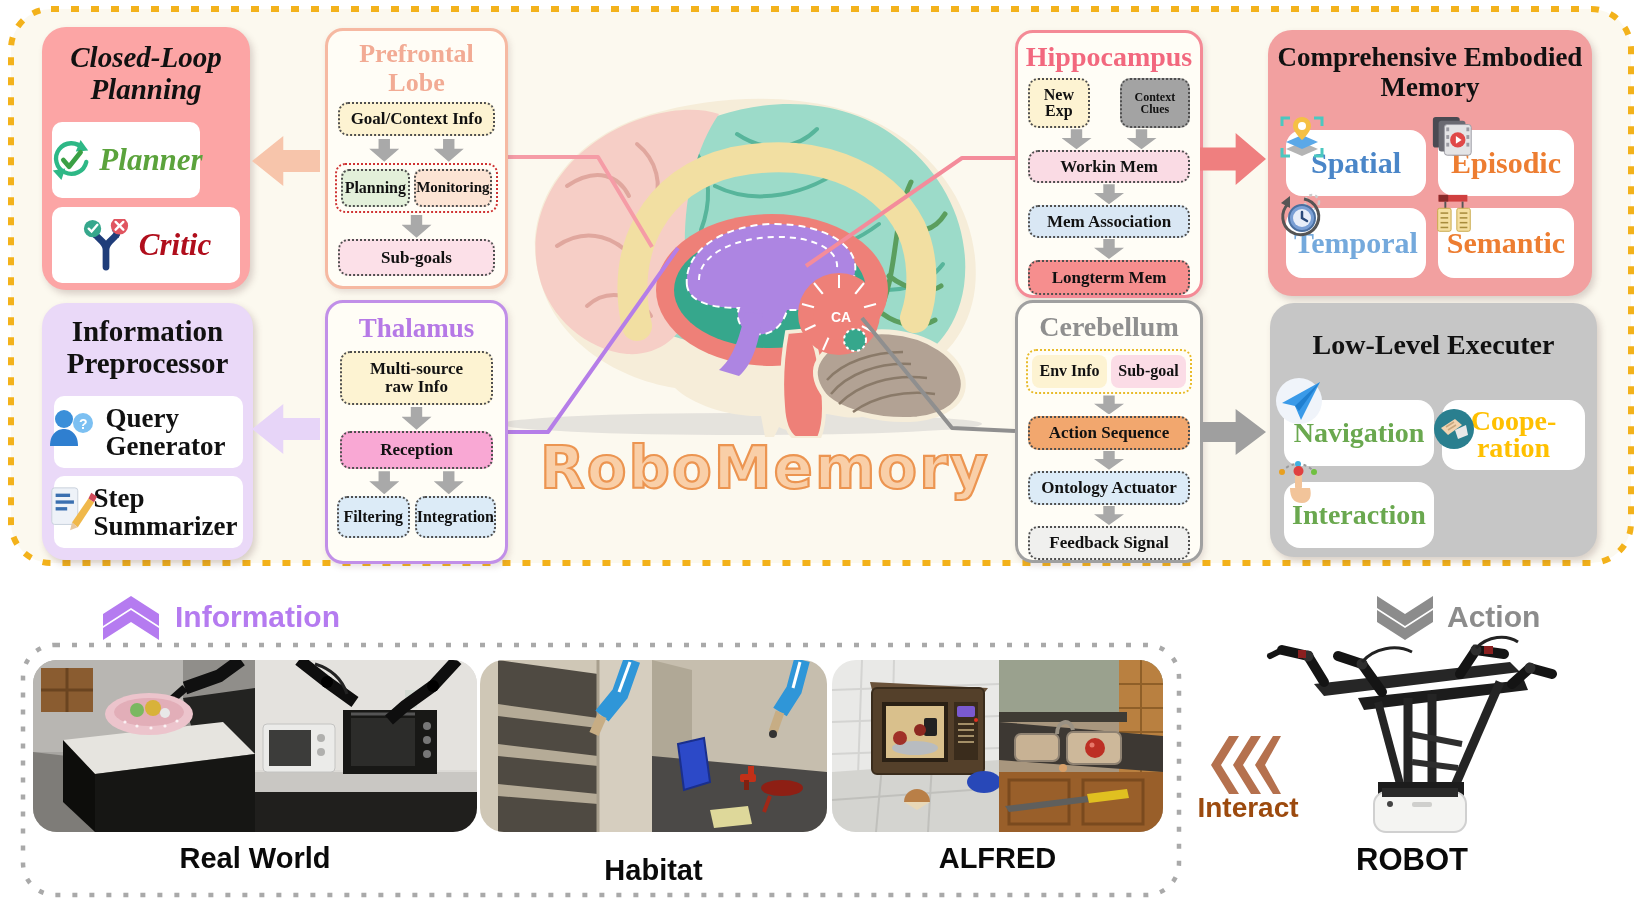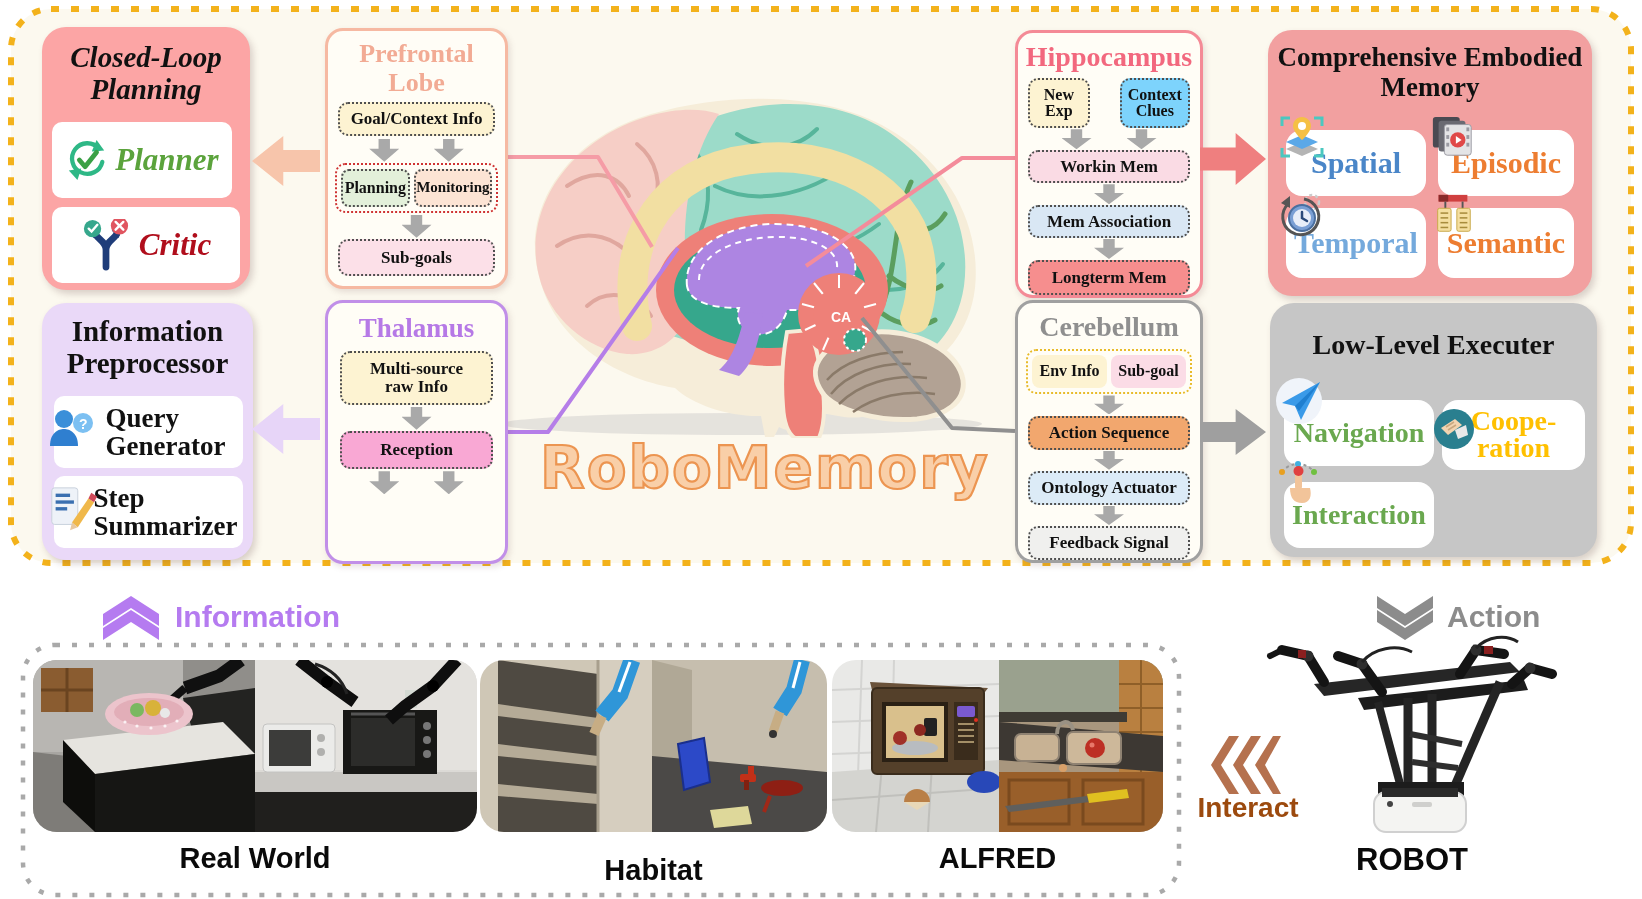--- a/index.html
+++ b/index.html
@@ -111,21 +111,21 @@
     <polyline points="1015,158 962,158 806,266" fill="none" stroke="#f48c9b" stroke-width="4" stroke-linejoin="round"></polyline>
     <polyline points="502,432 548,432 678,248" fill="none" stroke="#b57ee8" stroke-width="4" stroke-linejoin="round"></polyline>
     <polyline points="1015,431 952,428 862,318" fill="none" stroke="#8f8f8f" stroke-width="4" stroke-linejoin="round"></polyline>
   </svg>
 
   <div class="logo abs" style="left:540px;top:434px;width:380px;text-align:center;">RoboMemory</div>
 
   <div class="panel" style="left:42px;top:27px;width:208px;height:263px;background:#fca5a5;font-style:italic;">
     <div class="panel-title serif pre" style="padding-top:14px;font-size:29px;color:#111;">Closed-Loop
 Planning</div>
-    <div class="card" style="left:10px;top:95px;width:180px;height:76px;">
+    <div class="card" style="left:10px;top:95px;width:148px;height:76px;">
       <span class="icon" style="margin-right:6px;display:flex;">
         <svg width="44" height="44" viewBox="0 0 46 46">
           <path d="M35.5,11 A16,16 0 1 0 39,25" stroke="#2eb886" stroke-width="4.5" fill="none" stroke-linecap="round"></path>
           <polygon points="33,2 41,13 28,14" fill="#2eb886"></polygon>
           <polygon points="13,44 4,34 17,32" fill="#2eb886"></polygon>
           <path d="M15,23 L21,30 L33,15" stroke="#3aa045" stroke-width="5" fill="none" stroke-linecap="round" stroke-linejoin="round"></path>
         </svg>
       </span>
       <span class="serif" style="font-size:31px;color:#5ba33c;">Planner</span>
     </div>
@@ -200,28 +200,32 @@
     <div class="chip pre" style="margin:8px 12px 0;height:50px;background:#fdf3d2;">Multi-source
 raw Info</div>
     <div class="arrow-row" style="height:26px;">
         <div class="darr"></div>
       </div>
     <div class="chip" style="margin:0 12px;height:34px;background:#f9a8d4;">Reception</div>
     <div class="arrow-row" style="height:27px;margin:0 24px;">
         <div class="darr"></div>
         <div class="darr"></div>
       </div>
+    <div style="display:flex;gap:5px;margin:0 9px;">
+      <div class="chip" style="flex:1;height:38px;background:#dcebf7;font-size:16px;">Filtering</div>
+      <div class="chip" style="flex:1.1;height:38px;background:#dcebf7;font-size:16px;">Integration</div>
+    </div>
   </div>
 
   <div class="flowbox" style="left:1015px;top:30px;width:182px;height:262px;border-color:#f48a96;">
     <div class="panel-title serif" style="padding-top:8px;font-size:28px;color:#f2687e;">Hippocampus</div>
     <div style="display:flex;gap:6px;margin:6px 10px 0;">
       <div class="chip pre" style="flex:1;height:46px;background:#fdf3d2;font-size:16px;">New
 Exp</div>
-      <div class="chip pre" style="flex:1.15;height:46px;background:#7dd3fc;font-size:16px;margin-left:24px;">Context
+      <div class="chip pre" style="flex:1.15;height:46px;background:#a3a3a3;font-size:12px;margin-left:24px;">Context
 Clues</div>
     </div>
     <div class="arrow-row" style="height:23px;margin:0 26px;">
         <div class="darr" style="height:20px;"></div>
         <div class="darr" style="height:20px;"></div>
       </div>
     <div class="chip" style="margin:0 10px;height:31px;background:#fadbe4;">Workin Mem</div>
     <div class="arrow-row" style="height:23px;">
         <div class="darr" style="height:20px;"></div>
       </div>

